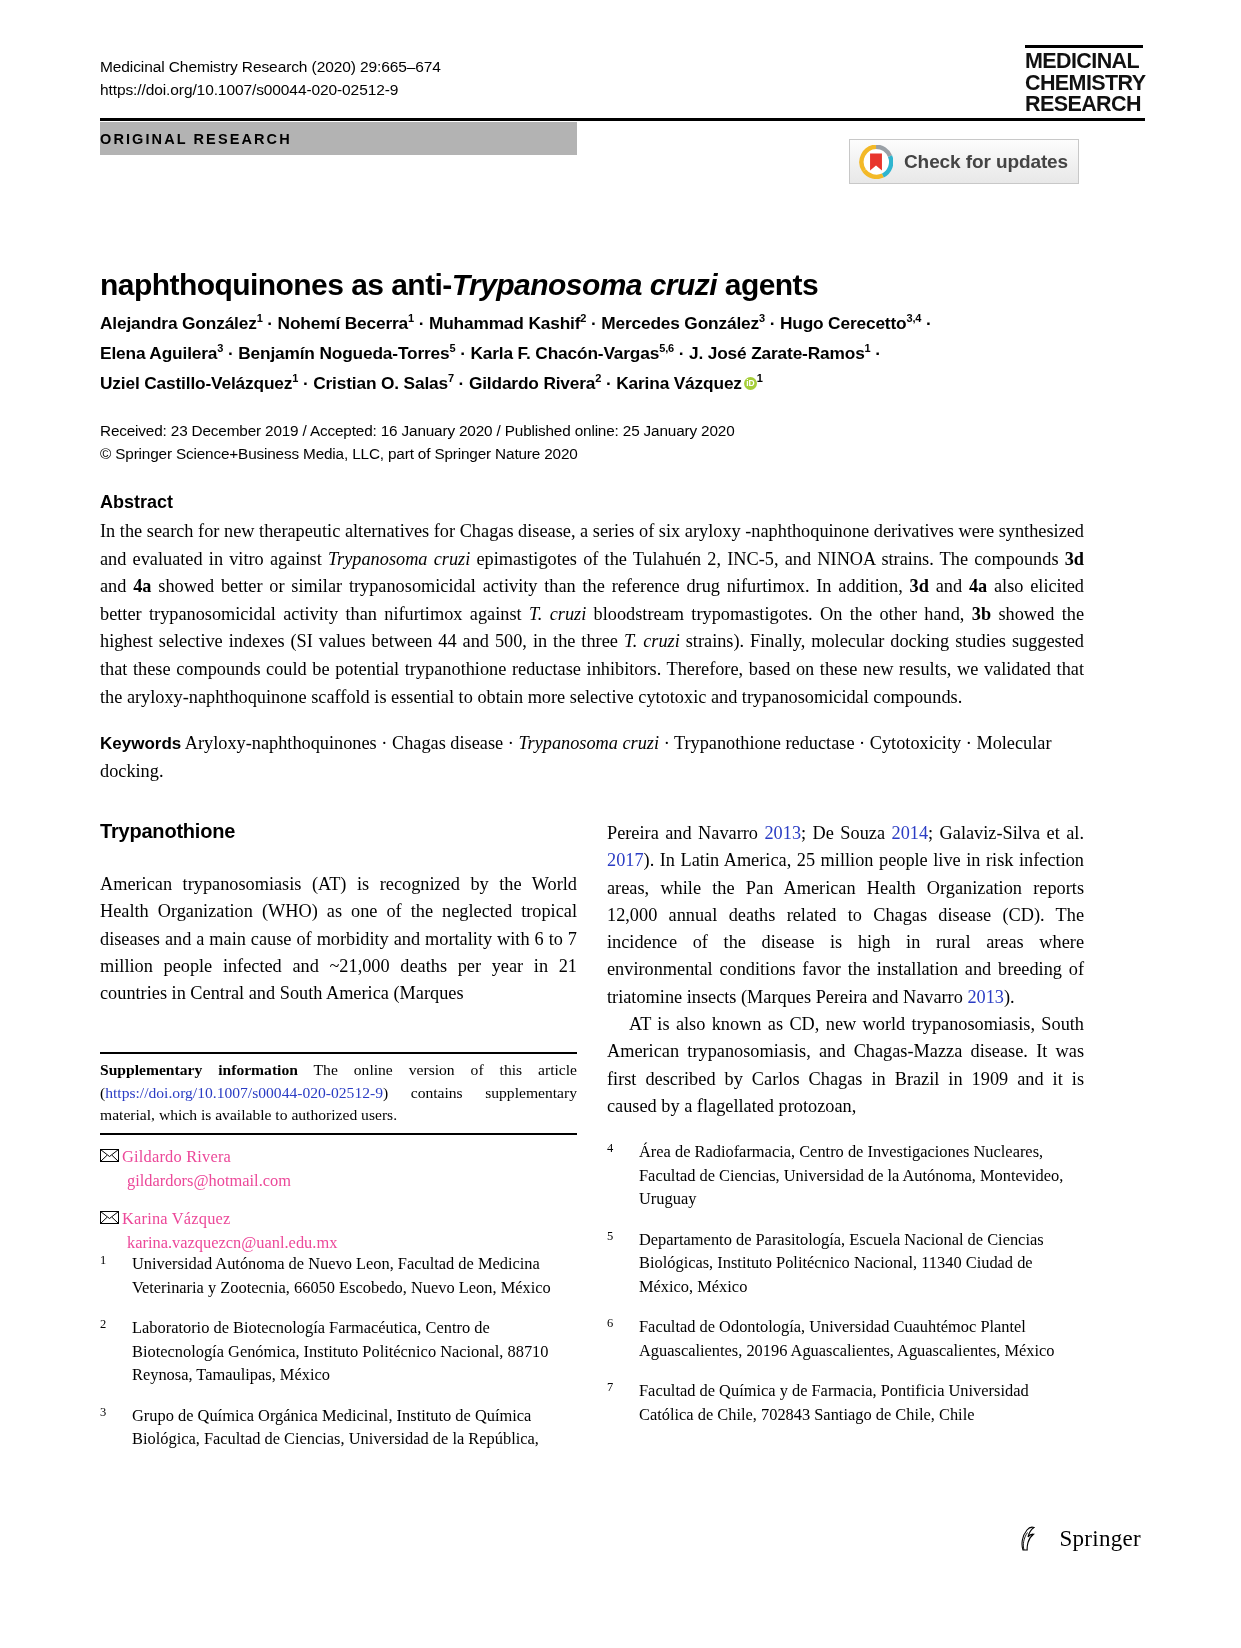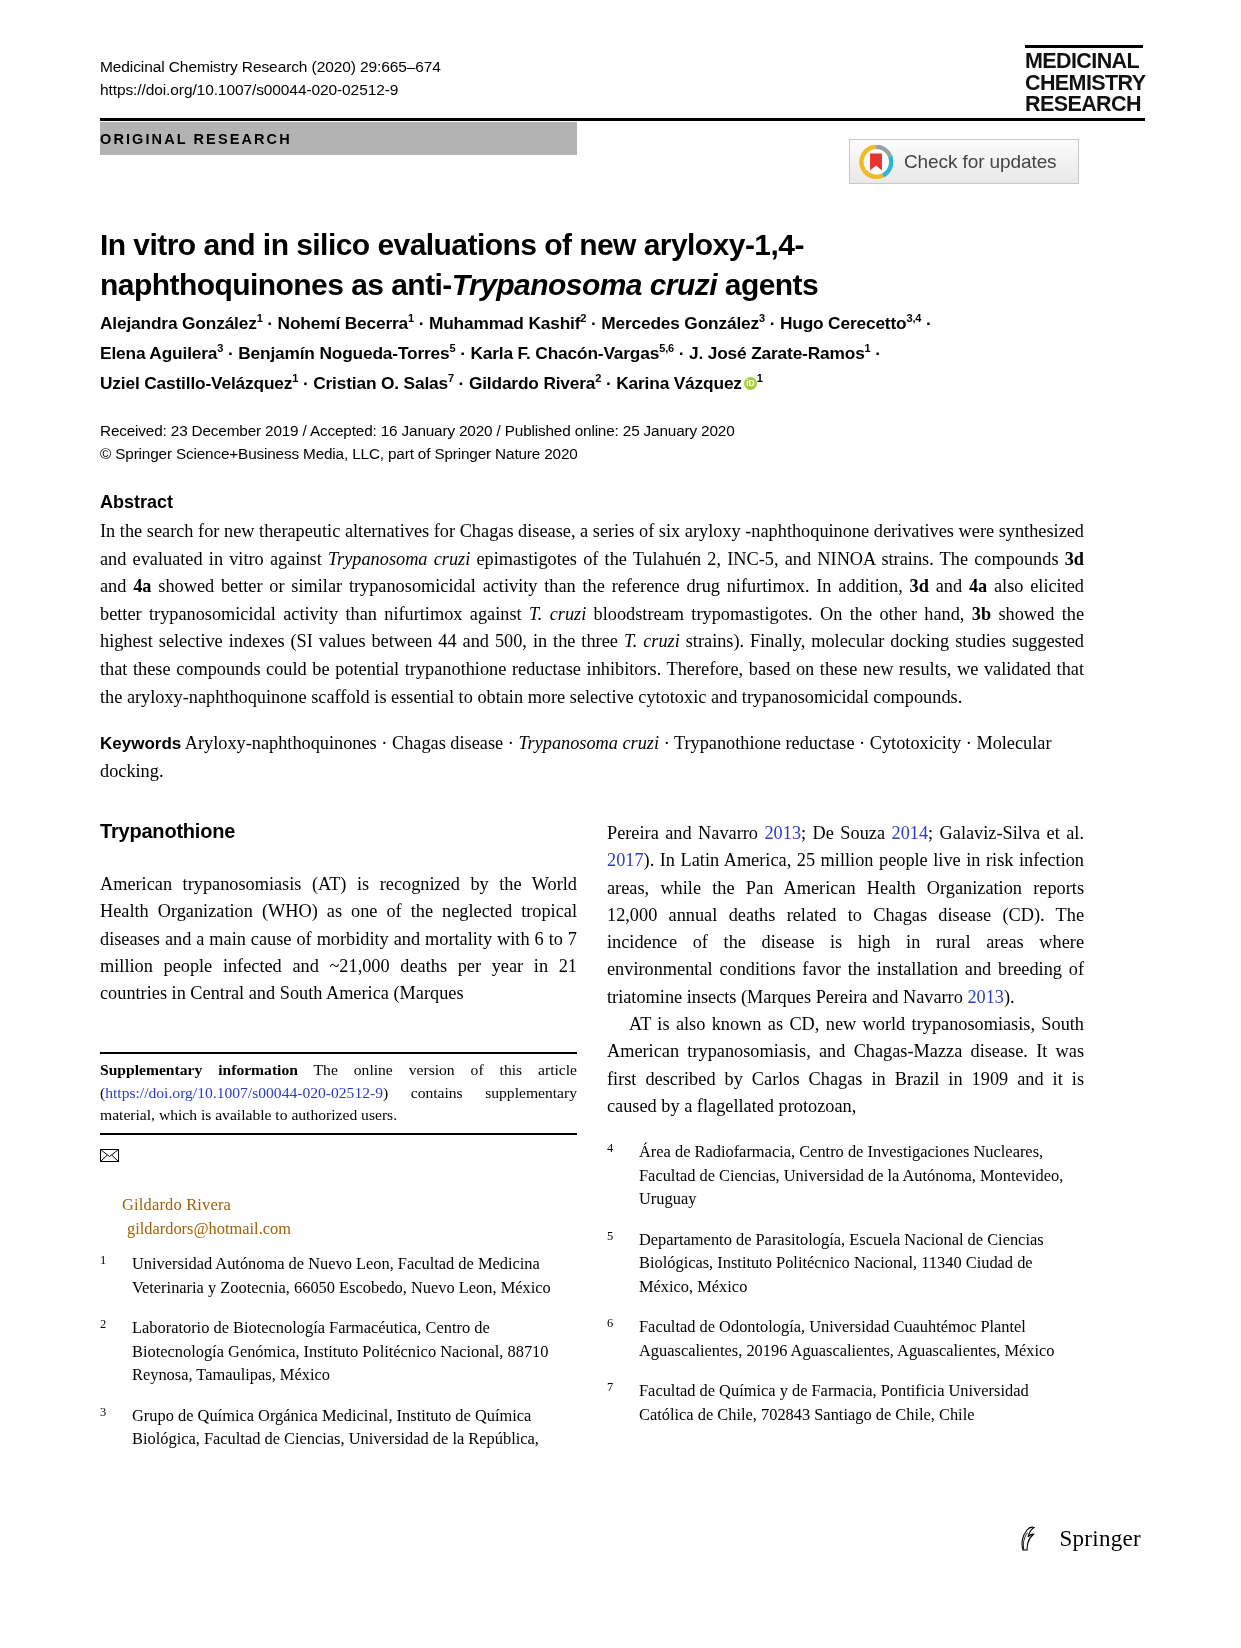--- a/index.html
+++ b/index.html
@@ -101,20 +101,21 @@
     height: 34px;
     margin-left: 9px;
     flex: 0 0 auto;
   }
   .cfu-text {
     font-family: "Liberation Sans", sans-serif;
     font-size: 19px;
     color: #444;
     margin-left: 11px;
     letter-spacing: -0.1px;
+    font-weight: bold;
   }
 
   
   .title {
     position: absolute;
     left: 100px;
     top: 205px;
     width: 800px;
     font-family: "Liberation Sans", sans-serif;
     font-weight: bold;
@@ -292,22 +293,21 @@
   }
   .env-icon {
     width: 22px;
     flex: 0 0 22px;
     padding-top: 3px;
   }
   .contact-lines {
     font-family: "Liberation Serif", serif;
     font-size: 16.4px;
     line-height: 24px;
-    color: #a16207;
-    margin-top: 48px;
+    color: #ec4899;
   }
   .contact-lines .nm { letter-spacing: 0.2px; }
   .contact-lines .em { padding-left: 5px; }
 
   
   .affils-left {
     position: absolute;
     left: 100px;
     top: 1252px;
     width: 477px;
@@ -392,21 +392,21 @@
       <path d="M20 2 A18 18 0 0 1 36.5 13" stroke="#9aa0a6" stroke-width="5.2" fill="none"></path>
       <path d="M36.5 13 A18 18 0 0 1 28 36" stroke="#2fb5cf" stroke-width="5.2" fill="none"></path>
       <path d="M28 36 A18 18 0 0 1 6 30" stroke="#f3b927" stroke-width="5.2" fill="none"></path>
       <path d="M6 30 A18 18 0 0 1 20 2" stroke="#f3b927" stroke-width="5.2" fill="none"></path>
       <path d="M13 10 h14 v20 l-7 -6 l-7 6 z" fill="#e8352c"></path>
     </svg>
     <span class="cfu-text">Check for updates</span>
   </div>
 
   <h1 class="title">
-    <span>In vitro and in silico evaluations of new aryloxy-1,4-</span><br>
+    <br>
     <span>naphthoquinones as anti-</span><i>Trypanosoma cruzi</i><span> agents</span>
   </h1>
 
   <div class="authors">
     <div>Alejandra González<sup>1</sup> · Nohemí Becerra<sup>1</sup> · Muhammad Kashif<sup>2</sup> · Mercedes González<sup>3</sup> · Hugo Cerecetto<sup>3,4</sup> ·</div>
     <div>Elena Aguilera<sup>3</sup> · Benjamín Nogueda-Torres<sup>5</sup> · Karla F. Chacón-Vargas<sup>5,6</sup> · J. José Zarate-Ramos<sup>1</sup> ·</div>
     <div>Uziel Castillo-Velázquez<sup>1</sup> · Cristian O. Salas<sup>7</sup> · Gildardo Rivera<sup>2</sup> · Karina Vázquez<span class="orcid"></span><sup>1</sup></div>
   </div>
 
   <div class="dates">
@@ -447,20 +447,33 @@
           <rect x="0.5" y="0.5" width="18" height="12" fill="#fff" stroke="#000" stroke-width="1"></rect>
           <path d="M0.5 0.5 L9.5 7.5 L18.5 0.5" fill="none" stroke="#000" stroke-width="1"></path>
           <path d="M0.5 12.5 L7 6.3 M18.5 12.5 L12 6.3" fill="none" stroke="#000" stroke-width="1"></path>
         </svg>
       </span>
       <span class="contact-lines">
         <span class="nm">Gildardo Rivera</span><br>
         <span class="em">gildardors@hotmail.com</span>
       </span>
     </div>
+    <div class="contact-row">
+      <span class="env-icon">
+        <svg width="19" height="13" viewBox="0 0 19 13">
+          <rect x="0.5" y="0.5" width="18" height="12" fill="#fff" stroke="#000" stroke-width="1"></rect>
+          <path d="M0.5 0.5 L9.5 7.5 L18.5 0.5" fill="none" stroke="#000" stroke-width="1"></path>
+          <path d="M0.5 12.5 L7 6.3 M18.5 12.5 L12 6.3" fill="none" stroke="#000" stroke-width="1"></path>
+        </svg>
+      </span>
+      <span class="contact-lines">
+        <span class="nm">Karina Vázquez</span><br>
+        <span class="em">karina.vazquezcn@uanl.edu.mx</span>
+      </span>
+    </div>
   </div>
 
   <div class="affils-left">
     <div class="affil">
       <sup class="affil-num">1</sup>
       <div class="affil-txt">Universidad Autónoma de Nuevo Leon, Facultad de Medicina Veterinaria y Zootecnia, 66050 Escobedo, Nuevo Leon, México</div>
     </div>
     <div class="affil">
       <sup class="affil-num">2</sup>
       <div class="affil-txt">Laboratorio de Biotecnología Farmacéutica, Centro de Biotecnología Genómica, Instituto Politécnico Nacional, 88710 Reynosa, Tamaulipas, México</div>

